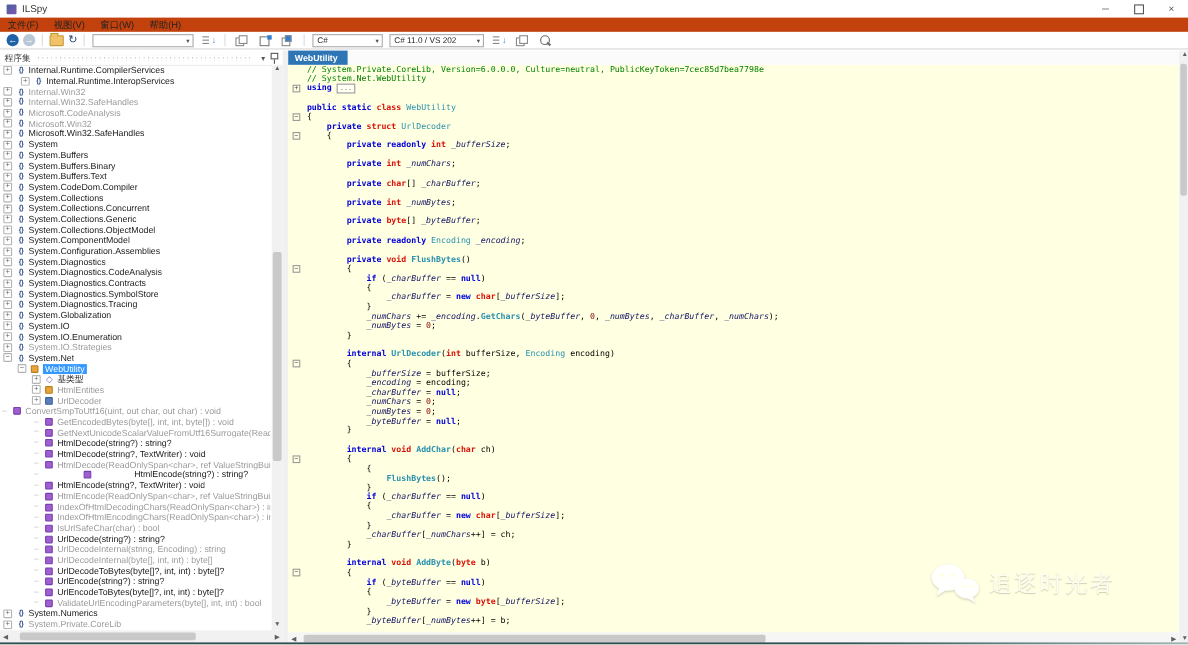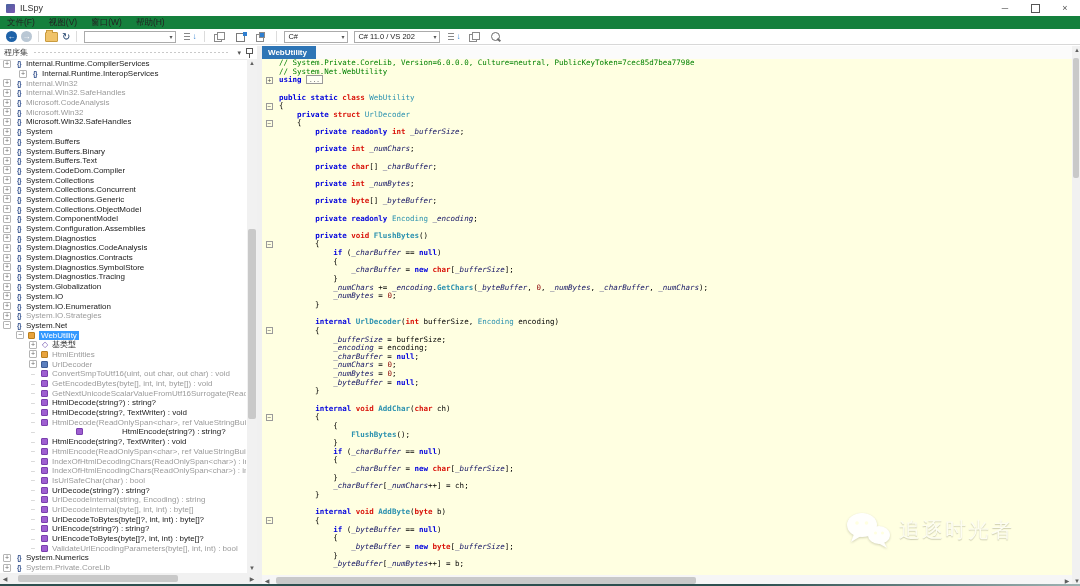--- a/index.html
+++ b/index.html
@@ -10,21 +10,21 @@
   .titlebar{position:absolute;left:0;top:0;width:1080px;height:16px;background:#fff;
             display:flex;align-items:center;font-size:9px;color:#333;}
   .appicon{width:9px;height:9px;margin:0 5px 0 6px;background:linear-gradient(135deg,#46629e,#7e57b2);
            border-radius:1px;}
   .wincontrols{margin-left:auto;display:flex;}
   .winbtn{width:30px;height:16px;display:flex;align-items:center;justify-content:center;
           color:#555;font-size:9px;line-height:9px;}
   .maxglyph{width:7px;height:7px;border:1px solid #555;display:inline-block;}
 
   
-  .menubar{position:absolute;left:0;top:16px;width:1080px;height:13px;background:#15803d;
+  .menubar{position:absolute;left:0;top:16px;width:1080px;height:13px;background:#c2410c;
            display:flex;align-items:center;font-size:8.5px;color:#222;}
   .menu-item{padding:0 7px;}
 
   
   .toolbar{position:absolute;left:0;top:29px;width:1080px;height:16px;background:#fff;
            border-bottom:1px solid #d8d8d8;display:flex;align-items:center;padding-left:4px;box-sizing:border-box;}
   .tbtn{display:flex;align-items:center;justify-content:center;margin:0 2px;}
   .navcircle{width:11px;height:11px;border-radius:50%;color:#fff;font-size:8px;line-height:11px;
              text-align:center;}
   .nav-back{background:#1e62a8;}
@@ -354,21 +354,21 @@
       <div class="trow gray" style="padding-left: 29px;">
         <span class="exp">+</span>
         <span class="ti class"></span>
         <span class="tl">HtmlEntities</span>
       </div>
       <div class="trow gray" style="padding-left: 29px;">
         <span class="exp">+</span>
         <span class="ti struct"></span>
         <span class="tl">UrlDecoder</span>
       </div>
-      <div class="trow gray" style="padding-left: 29px;">
+      <div class="trow gray" style="">
         <span class="exp none">–</span>
         <span class="ti method"></span>
         <span class="tl">ConvertSmpToUtf16(uint, out char, out char) : void</span>
       </div>
       <div class="trow gray" style="padding-left: 29px;">
         <span class="exp none">–</span>
         <span class="ti method"></span>
         <span class="tl">GetEncodedBytes(byte[], int, int, byte[]) : void</span>
       </div>
       <div class="trow gray" style="padding-left: 29px;">

